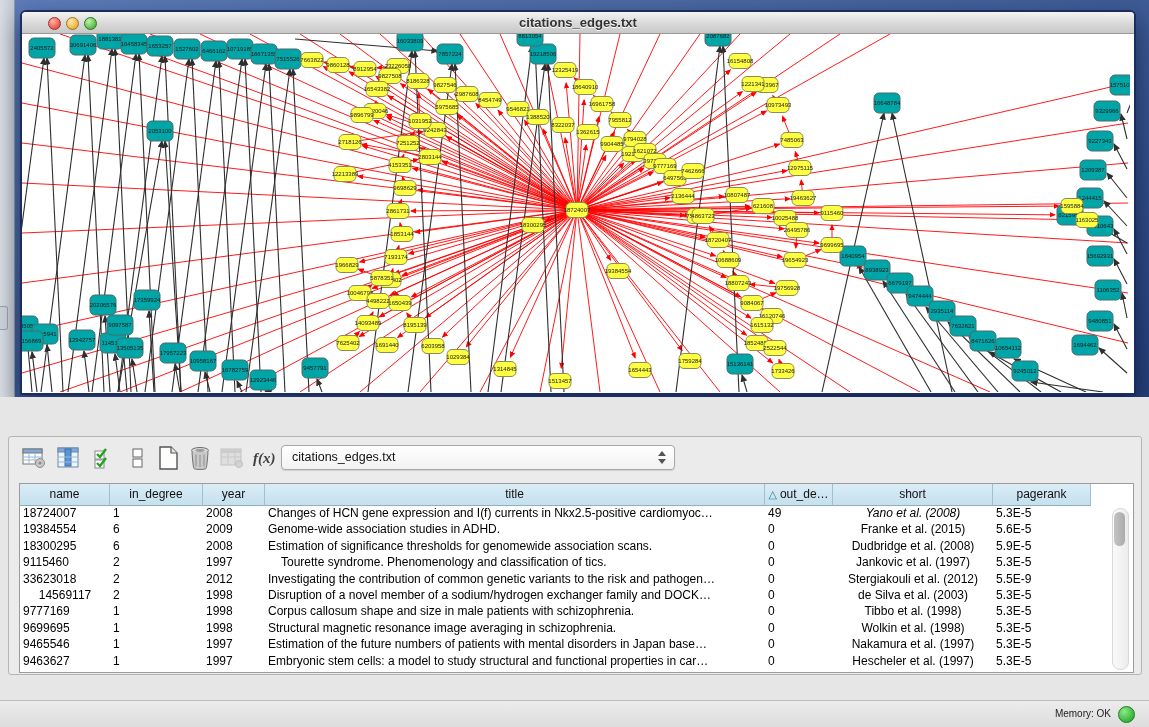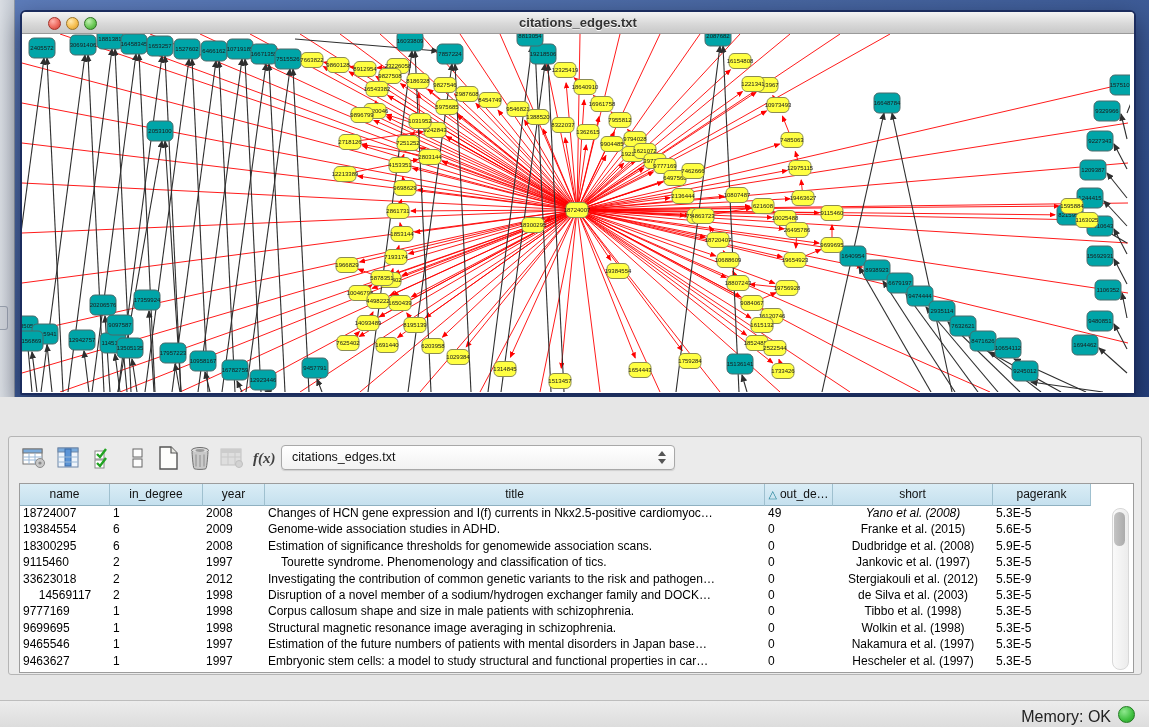--- a/index.html
+++ b/index.html
@@ -68,21 +68,21 @@
   #tabs{left:428px;top:279px;height:20px;}
   .tab{position:absolute;top:0;height:20px;line-height:20px;font-size:12.5px;text-align:center;
     background:linear-gradient(#ffffff,#f2f2f2);color:#222;border:1px solid #a6a6a6;box-sizing:border-box;cursor:pointer;}
   .tab.sel{background:linear-gradient(#7b7b7b,#676767);color:#f2f2f2;border-color:#5c5c5c;}
   .tab.first{border-radius:6px 0 0 6px;}
   .tab.last{border-radius:0 6px 6px 0;border-left:none;}
   .tab.mid{border-left:none;}
 
   
   #statusbar{left:0;top:700px;width:1149px;height:27px;background:linear-gradient(#ececec,#dcdcdc);border-top:1px solid #bdbdbd;}
-  #memory-label{right:38px;top:7px;font-size:16px;color:#222;}
+  #memory-label{right:38px;top:7px;font-size:10px;color:#222;}
   #memory-dot{right:14px;top:5px;width:15px;height:15px;border-radius:50%;
     background:radial-gradient(circle at 35% 30%,#8fe88f,#3fbf3f 60%,#2c9c2c);border:1px solid #1f7a1f;}
 </style>
 </head>
 <body>
 
 <div id="desktop" class="abs">
   <div id="left-rail" class="abs"></div>
   <div id="rail-notch" class="abs"></div>
 

